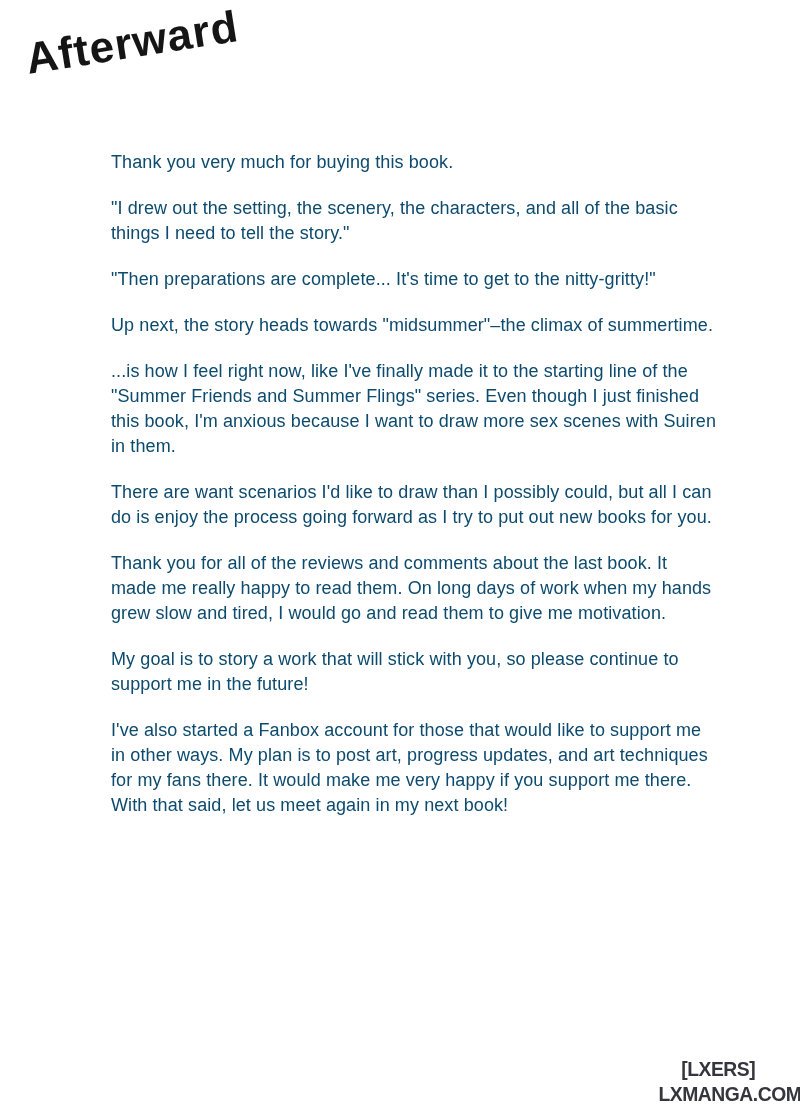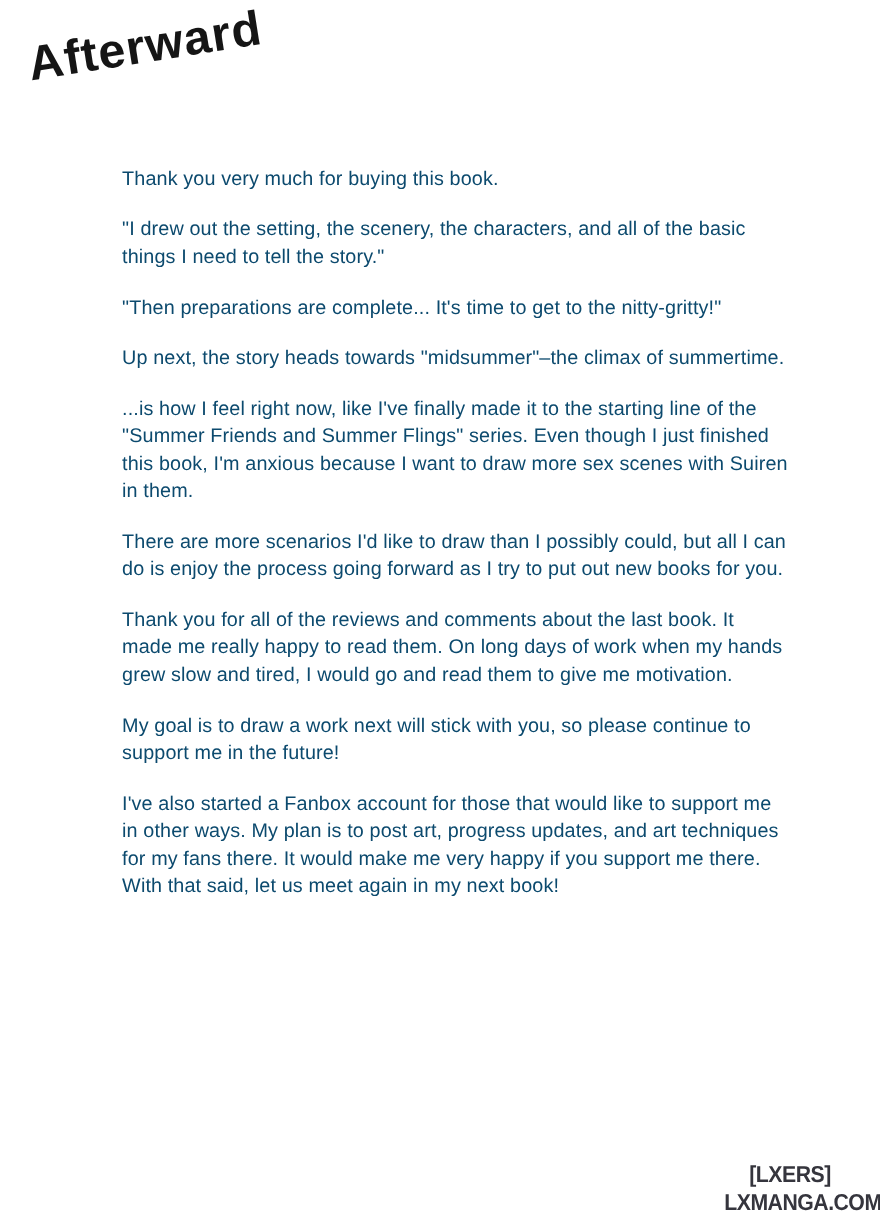--- a/index.html
+++ b/index.html
@@ -67,23 +67,23 @@
 <div class="page">
 
   <h1 class="title">Afterward</h1>
 
   <div class="body-text">
     <p>Thank you very much for buying this book.</p>
     <p>"I drew out the setting, the scenery, the characters, and all of the basic things I need to tell the story."</p>
     <p>"Then preparations are complete... It's time to get to the nitty-gritty!"</p>
     <p>Up next, the story heads towards "midsummer"–the climax of summertime.</p>
     <p>...is how I feel right now, like I've finally made it to the starting line of the "Summer Friends and Summer Flings" series. Even though I just finished this book, I'm anxious because I want to draw more sex scenes with Suiren in them.</p>
-    <p>There are more scenarios I'd like to draw than I possibly could, but all I can do is enjoy the process going forward as I try to put out new books for you.</p>
+    <p>There are want scenarios I'd like to draw than I possibly could, but all I can do is enjoy the process going forward as I try to put out new books for you.</p>
     <p>Thank you for all of the reviews and comments about the last book. It made me really happy to read them. On long days of work when my hands grew slow and tired, I would go and read them to give me motivation.</p>
-    <p>My goal is to draw a work next will stick with you, so please continue to support me in the future!</p>
+    <p>My goal is to story a work that will stick with you, so please continue to support me in the future!</p>
     <p>I've also started a Fanbox account for those that would like to support me in other ways. My plan is to post art, progress updates, and art techniques for my fans there. It would make me very happy if you support me there. With that said, let us meet again in my next book!</p>
   </div>
 
   <div class="watermark">
     <div>[LXERS]</div>
     <div>LXMANGA.COM</div>
   </div>
 
 </div>
 

